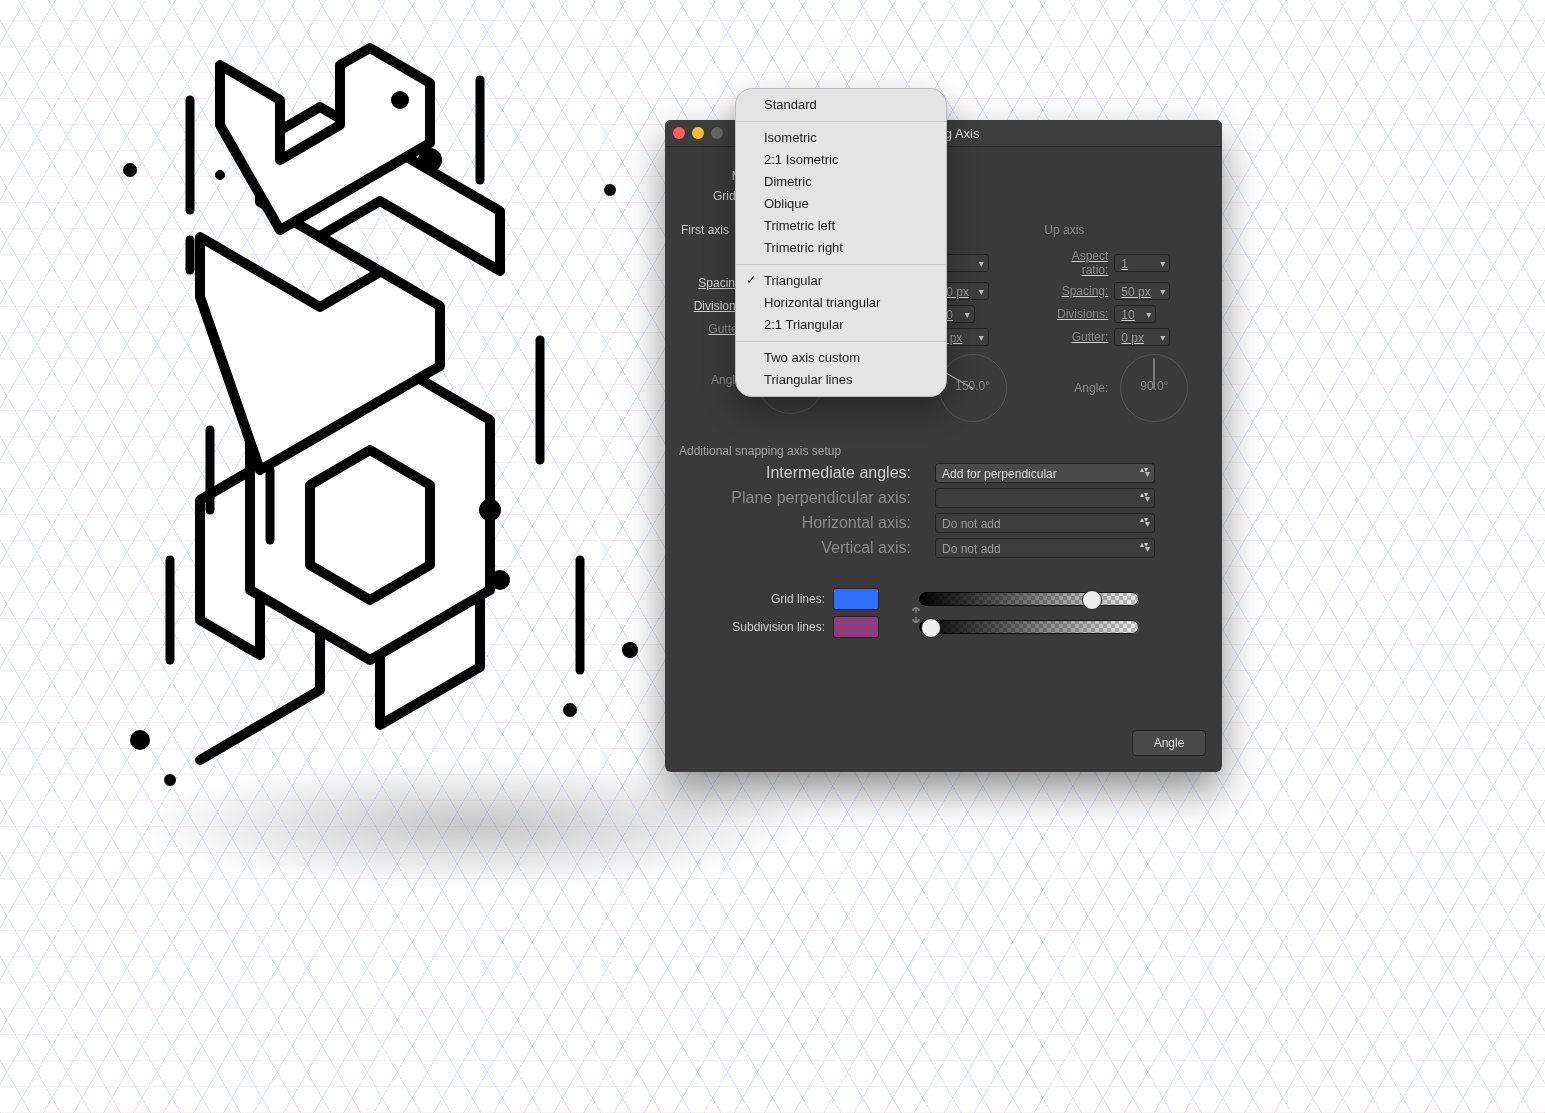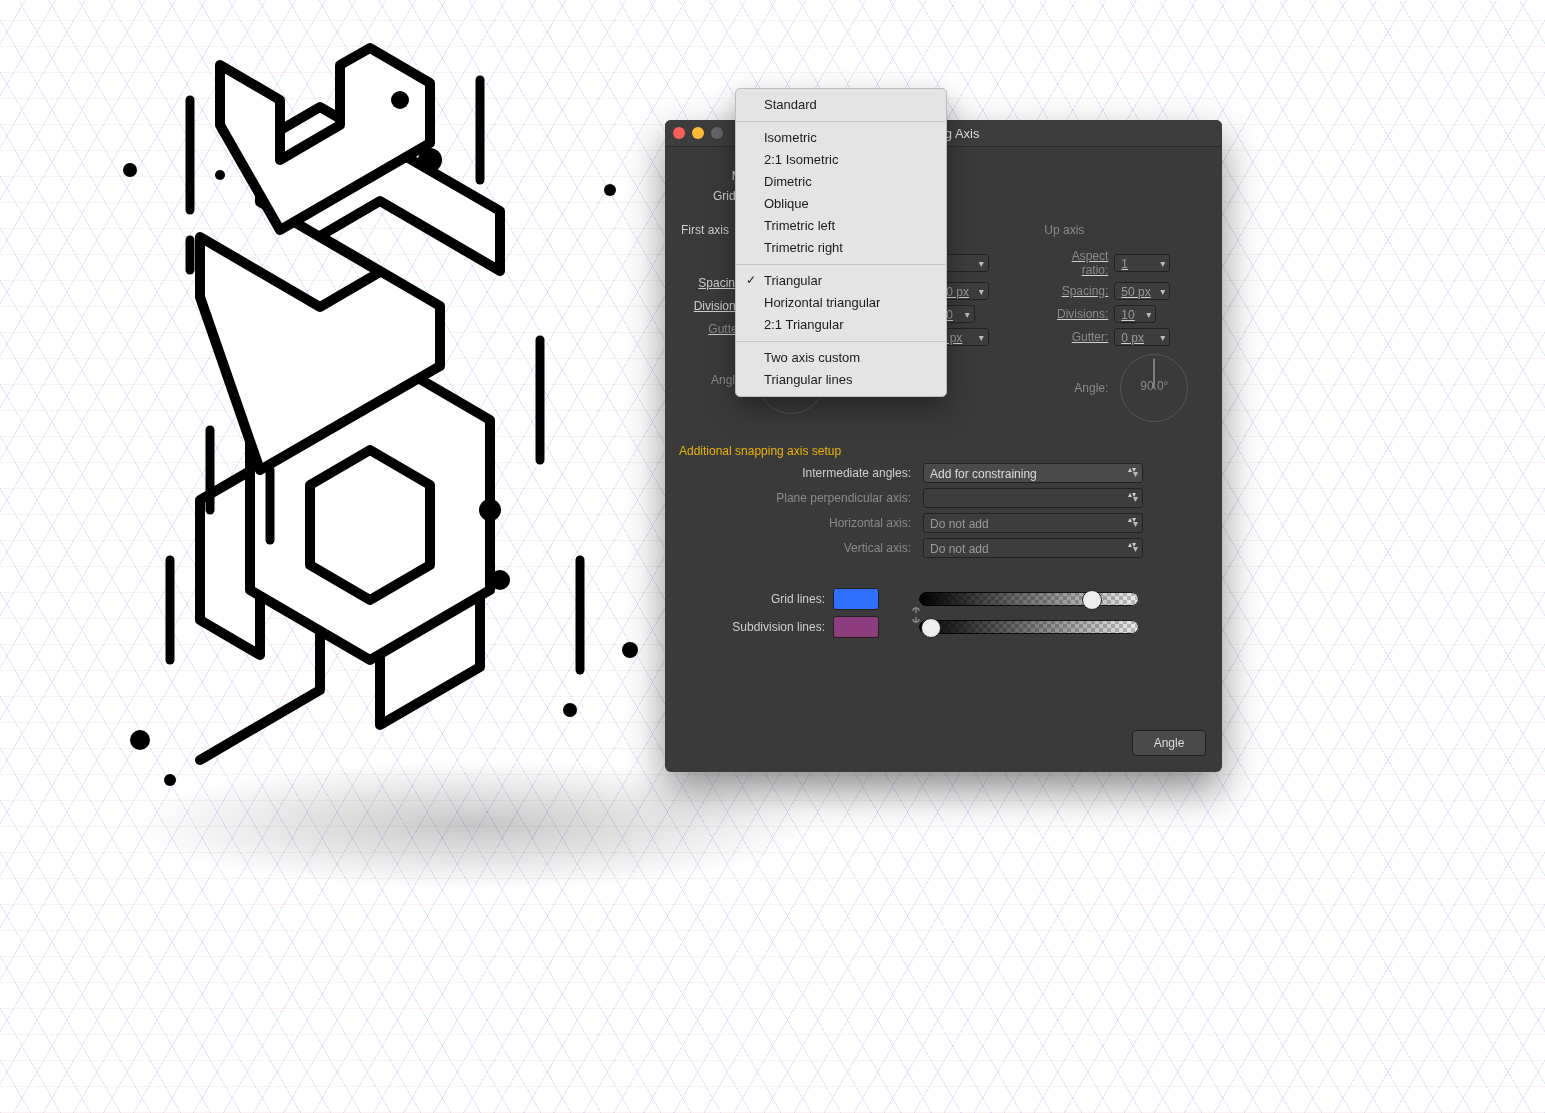--- a/index.html
+++ b/index.html
@@ -73,21 +73,21 @@
   .select-wide { width:220px; height:20px; line-height:20px; background:#4a4a4a;}
   .select::after, .select-wide::after, .input.dd::after {
     content:"▾"; position:absolute; right:4px; top:0; font-size:10px; color:#bbb;
   }
   .updown-caret{
     position:absolute; right:6px; top:2px; font-size:8px; line-height:8px; color:#ccc;
     display:flex; flex-direction:column; gap:0px;
   }
   .input.readonly, .select.readonly { background:var(--input-ro); color:#999;}
   .input.focused { outline:2px solid #2a6fd6; outline-offset:-1px;}
-  .section-head {font-size:12px; color:#eab308; margin:8px 0 4px 14px;}
+  .section-head {font-size:12px; color:#a3a3a3; margin:8px 0 4px 14px;}
   .axes {
     display:flex; gap:8px; margin:4px 10px 0 10px;
   }
   .axis {
     flex:1; padding:4px 6px 8px 6px;
   }
   .axis .heading{font-size:12px; color:#ccc; margin-bottom:12px;}
   .axis .heading.dim{color:var(--text-dim);}
   .axis-row{display:flex; align-items:center; margin:5px 0;text-decoration:underline;}
   .axis-row .al{width:64px; text-align:right; padding-right:6px; font-size:12px;}
@@ -102,21 +102,21 @@
   .angle-row{display:flex; align-items:center; margin-top:8px;}
   .angle-row .al{ width:64px; text-align:right; padding-right:6px; color:var(--text-dim);}
   .angle-row .av{ color:var(--text-dim);}
 
   .top-fields { padding:16px 10px 6px 10px;}
   .top-fields .row .label{ width:80px;}
   .top-fields .row .ctrl{ width:180px;}
 
   .snap-section { margin:14px 10px 0 10px; }
   .snap-row{ display:flex; align-items:center; margin:5px 0;}
-  .snap-row .sl{ width:236px; text-align:right; padding-right:12px; font-size:12px;}
+  .snap-row .sl{ width:236px; text-align:right; padding-right:24px; font-size:16px;}
   .snap-row .sl.dim{color:var(--text-dim);}
   .select-wide.ro{ background:#3d3d3d; color:#9a9a9a;}
 
   .colors { margin:30px 10px 4px 10px; position:relative; }
   .color-row{ display:flex; align-items:center; margin:6px 0;}
   .color-row .cl{ width:150px; text-align:right; padding-right:8px;}
   .swatch{ width:44px; height:20px; border-radius:3px; border:1px solid #222;}
   .slider-track{
     position:relative; margin-left:40px; width:220px; height:14px; border-radius:7px;
     background:
@@ -141,21 +141,21 @@
     position:absolute; right:16px; bottom:16px;
     background:#4a4a4a; border:1px solid #222; color:#ddd;
     width:72px; height:24px; border-radius:4px; font-size:12px;
     display:flex; align-items:center; justify-content:center;
   }
 
   
   .popup {
     position:absolute; left:735px; top:88px; width:210px;
     background:var(--menu-bg); color:var(--text-dark);
-    border:1px solid var(--menu-border); border-radius:5px;
+    border:1px solid var(--menu-border); border-radius:17px;
     box-shadow:0 12px 30px rgba(0,0,0,0.35);
     padding:5px 0; font-size:13px;
     z-index:50;
   }
   .popup .item{
     padding:2px 14px 2px 28px; line-height:18px; position:relative;
   }
   .popup .item.checked::before{
     content:"✓"; position:absolute; left:10px; top:1px; font-size:12px;
   }
@@ -262,20 +262,27 @@
         <div class="input dd readonly">50 px</div>
       </div>
       <div class="axis-row">
         <div class="al" style="color:#8a8a8a">Divisions:</div>
         <div class="select readonly" style="width:42px">10</div>
       </div>
       <div class="axis-row">
         <div class="al" style="color:#8a8a8a">Gutter:</div>
         <div class="input dd readonly">0 px</div>
       </div>
+      <div class="angle-row">
+        <div class="al">Angle:</div>
+        <div class="dial">
+          <div class="needle" style="transform:rotate(-150deg)"></div>
+          <div class="av" style="position:absolute; left:0; right:0; top:24px; text-align:center;">150.0°</div>
+        </div>
+      </div>
     </div>
 
     <div class="axis">
       <div class="heading dim">Up axis</div>
       <div class="axis-row">
         <div class="al" style="color:#8a8a8a">Aspect ratio:</div>
         <div class="select readonly">1</div>
       </div>
       <div class="axis-row">
         <div class="al" style="color:#8a8a8a">Spacing:</div>
@@ -297,21 +304,21 @@
         </div>
       </div>
     </div>
   </div>
 
   <div class="snap-section">
     <div class="section-head" style="margin-left:4px">Additional snapping axis setup</div>
     <div class="snap-row">
       <div class="sl">Intermediate angles:</div>
       <div class="select-wide">
-        <span>Add for constraining</span>
+        <span>Add for perpendicular</span>
         <span class="updown-caret">▴▾</span>
       </div>
     </div>
     <div class="snap-row">
       <div class="sl dim">Plane perpendicular axis:</div>
       <div class="select-wide ro">
         <span></span>
         <span class="updown-caret">▴▾</span>
       </div>
     </div>

